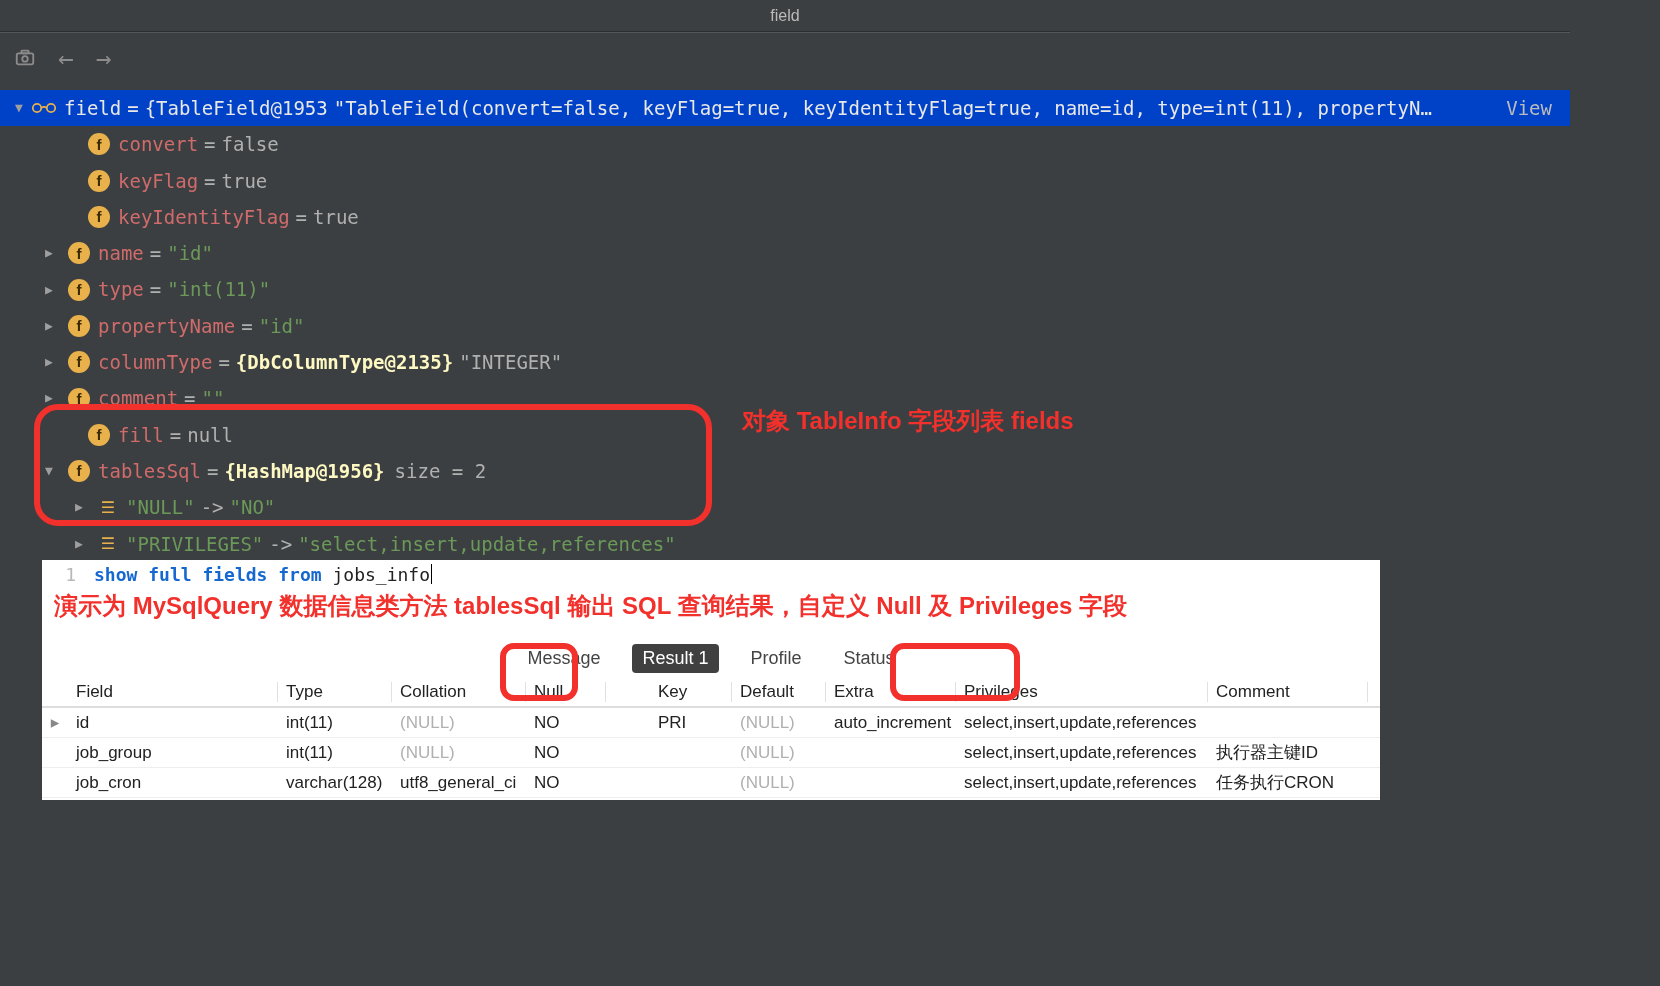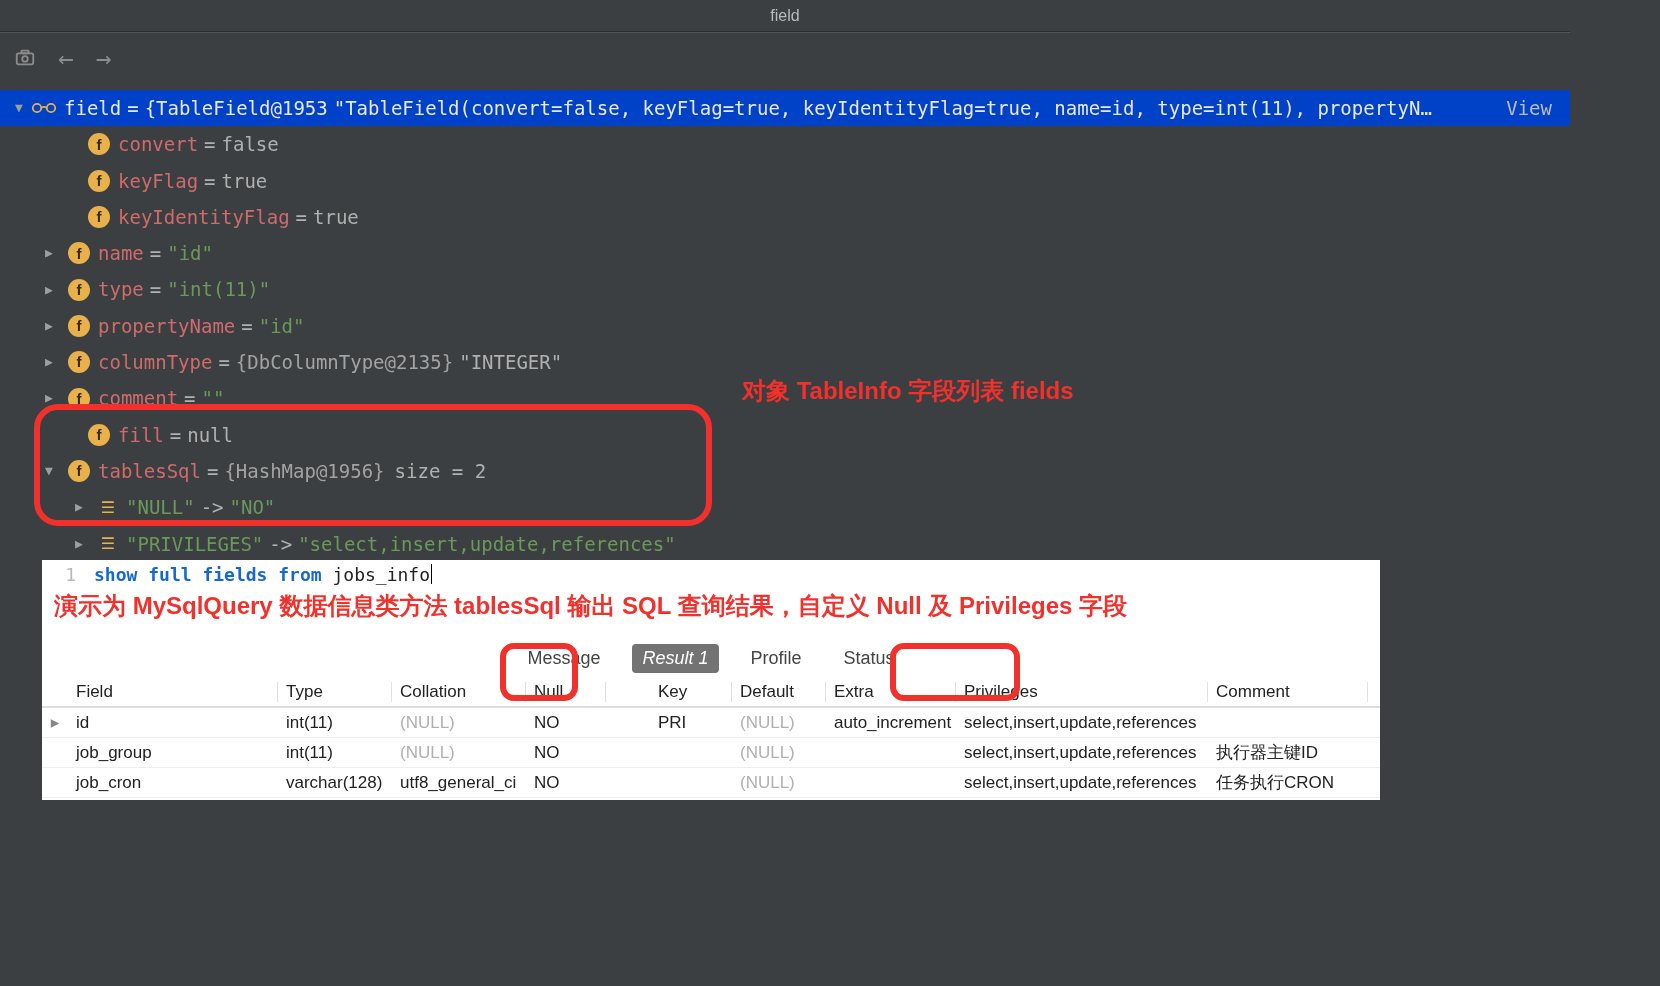--- a/index.html
+++ b/index.html
@@ -54,41 +54,41 @@
     background: #e8b14b; color: #3a2a00; font-weight: bold;
     align-items: center; justify-content: center; font-size: 15px;
     margin-right: 8px; font-family: sans-serif;
   }
   .m-icon {
     display:inline-flex; width: 20px; height: 18px; align-items:center;
     justify-content:center; color:#e8b14b; font-size:16px; margin-right:8px;
   }
   .var-name { color: #d06b6b; }
   .eq { color: #b0b0b0; margin: 0 6px; }
-  .gray { color: #a3a3a3; }
+  .gray { color: #fef9c3; font-weight: bold; }
   .str { color: #6b9959; }
   .plain { color: #b0b0b0; }
   .white { color: #e8e8e8; }
   .view-link { color: #bcbcbc; }
   .indent-1 { padding-left: 40px; }
   .indent-2 { padding-left: 70px; }
 
   .red-box {
     position: absolute;
     border: 6px solid #f2302c; border-radius: 24px;
     pointer-events: none;
   }
   .annotation-box1 {
     left: 34px; top: 404px; width: 678px; height: 122px;
   }
   .annotation-text {
     position: absolute; color: #f2302c; font-family: "PingFang SC","Microsoft YaHei",sans-serif;
     font-size: 24px; font-weight: 600; line-height: 1.9;
   }
-  .ann1 { left: 742px; top: 368px; }
+  .ann1 { left: 742px; top: 398px; }
 
   .sql-panel {
     position: absolute; left: 42px; top: 560px; width: 1338px; height: 240px;
     background: #ffffff; color: #222;
     font-family: "Menlo","Consolas",monospace;
   }
   .sql-line {
     display:flex; align-items:center; height: 28px; font-size: 18px;
     padding-left: 8px;
   }
@@ -102,21 +102,21 @@
     color:#f2302c; font-family: "PingFang SC","Microsoft YaHei",sans-serif;
     font-size: 24px; font-weight: 600; z-index: 5;
   }
 
   .tabs {
     position:absolute; left:0; right:0; top: 82px; display:flex;
     justify-content:center; gap: 22px; font-family:-apple-system,sans-serif;
     font-size: 18px; align-items:center; height: 32px;
   }
   .tab { color:#444; padding: 4px 10px; border-radius:4px; }
-  .tab.active { background:#737373; color:#fff;font-style:italic; }
+  .tab.active { background:#404040; color:#fff; }
 
   .grid {
     position:absolute; left: 0; right:0; top: 118px; bottom: 0;
     font-family: -apple-system, sans-serif; font-size: 17px;
     color:#222;
   }
   .grid-row { display:flex; height: 30px; align-items:center; border-bottom: 1px solid #eee;}
   .grid-header { background:#fff; font-weight: 400; border-bottom: 2px solid #ddd;}
   .grid-header .cell { border-right: 1px solid #e0e0e0; }
   .cell { padding: 0 8px; overflow:hidden; white-space:nowrap; }

